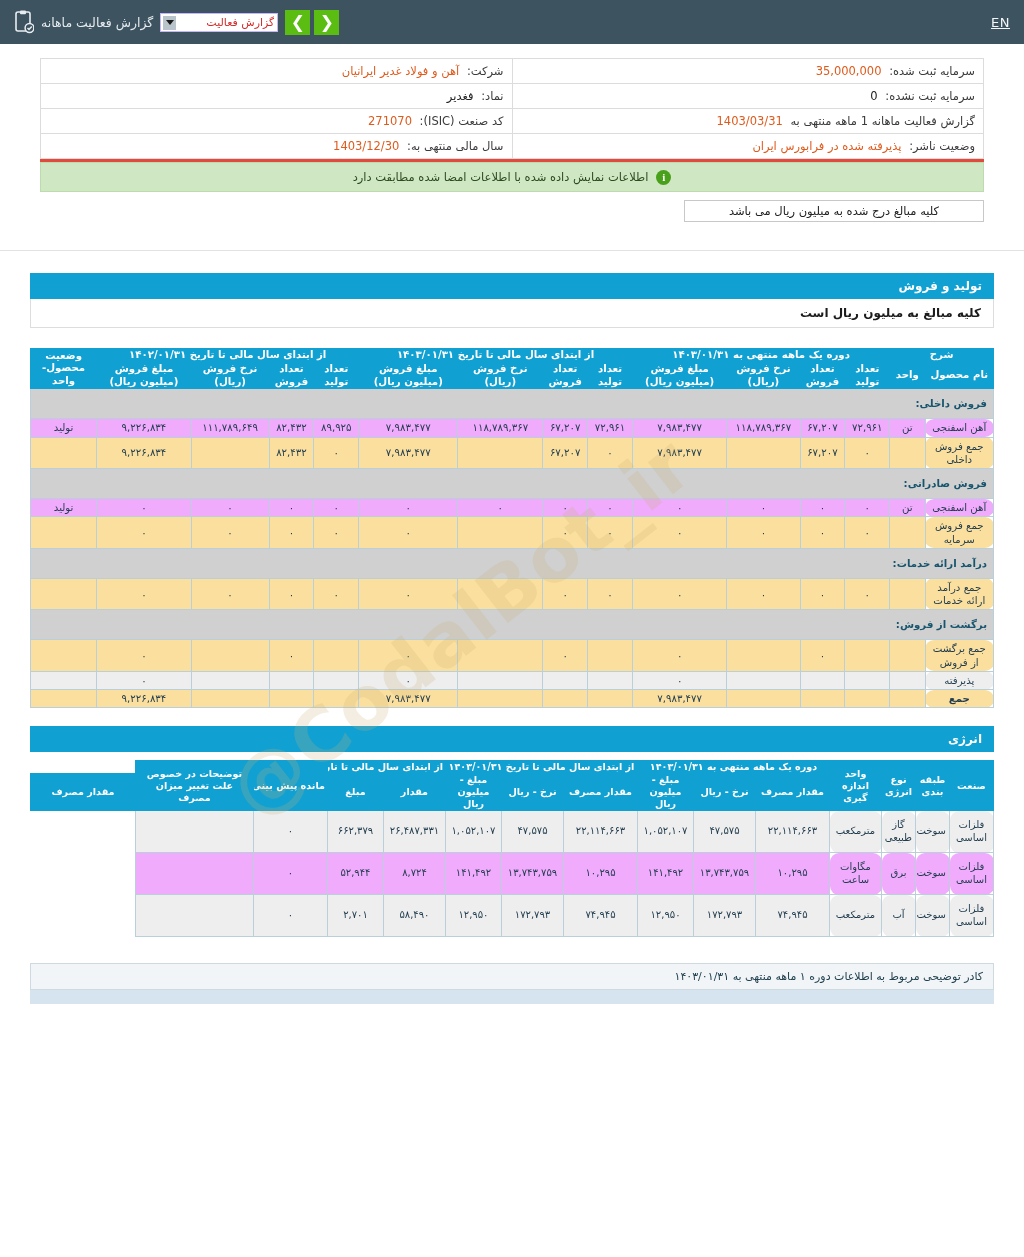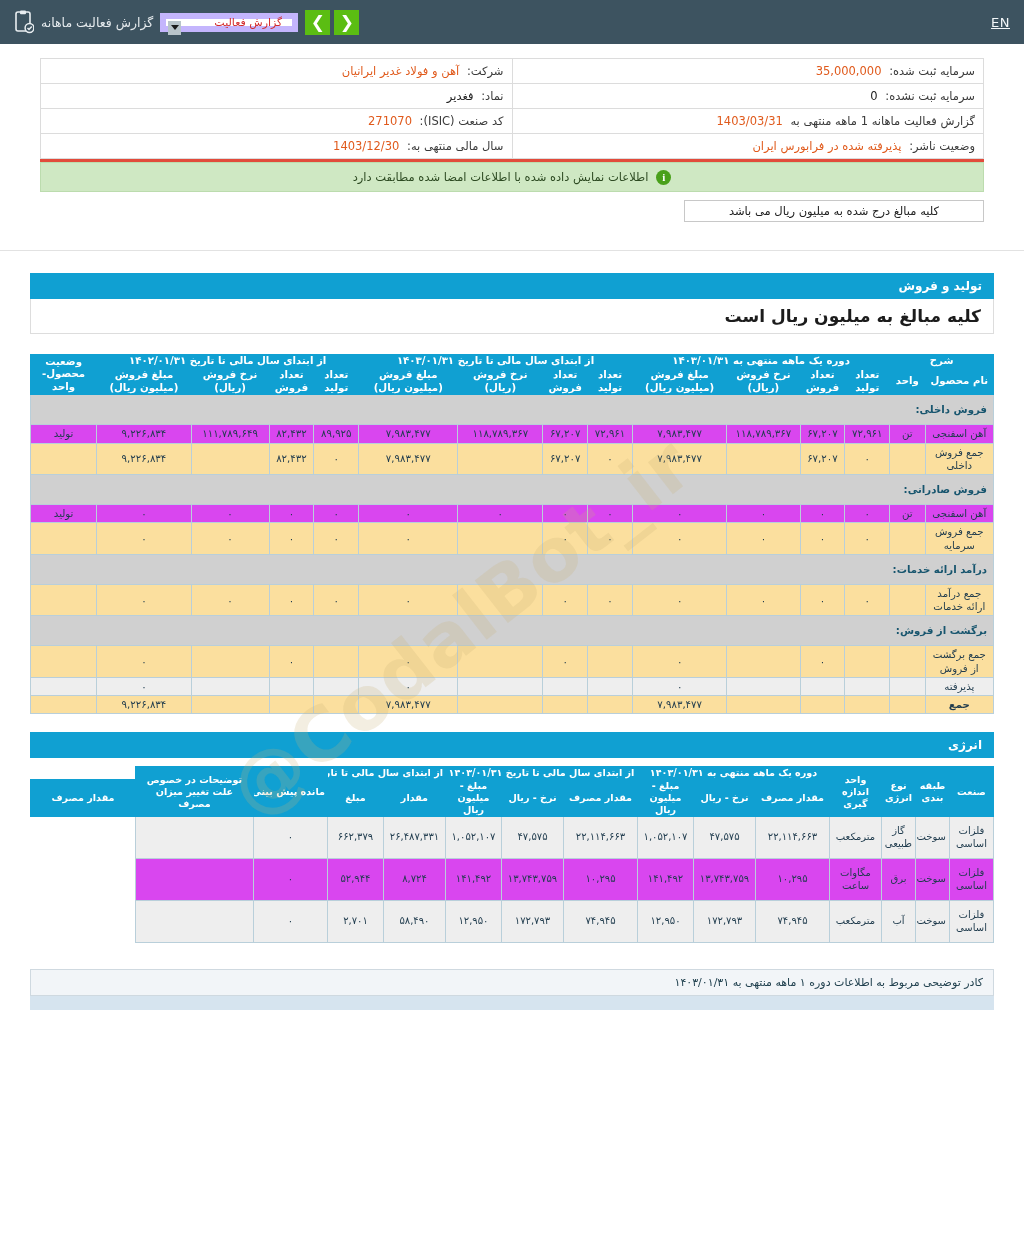--- a/index.html
+++ b/index.html
@@ -28,27 +28,27 @@
     gap: 7px;
     direction: rtl;
   }
   .clip-icon { width: 20px; height: 24px; display: block; }
   .topbar-label {
     color: #e6ebee;
     font-size: 12.5px;
     white-space: nowrap;
   }
   .report-select {
-    width: 138px; height: 19px;
+    width: 118px; height: 19px;
     background: #ffffff;
-    border: 6px solid #c4b5fd;
+    border: 1px solid #c4b5fd;
     position: relative;
     display: flex;
     align-items: center;
-    padding: 0 10px;
+    padding: 0 3px;
   }
   .report-select .sel-text {
     color: #d22b2b;
     font-size: 11px;
     flex: 1;
     text-align: right;
     white-space: nowrap;
     overflow: hidden;
   }
   .caret-box {
@@ -151,21 +151,21 @@
     font-size: 12px;
     font-weight: bold;
     padding: 6px 12px;
     text-align: right;
     direction: rtl;
   }
   .secsub {
     border: 1px solid #dddddd;
     border-top: none;
     padding: 7px 12px;
-    font-size: 17px;
+    font-size: 12px;
     font-weight: bold;
     color: #1c1c1c;
     text-align: right;
     direction: rtl;
     background: #fff;
   }
 
   
   table.grid {
     width: 100%;
@@ -195,27 +195,28 @@
 
   tr.grp td {
     background: #d0d0d0;
     height: 30px;
     font-weight: bold;
     color: #17556e;
     text-align: right;
     padding-right: 6px;
   }
   tr.grp td.lbl-cell { border-left-color: #b9cfda; }
-  tr.blue td { background: #d946ef; }
+  tr.blue td { background: #f0abfc; }
   tr.tanrow td { background: #fbdf9e; }
   tr.lightrow td { background: #eeeeee; }
   td.name-cell {
     text-align: right;
     padding-right: 5px;
     line-height: 1.3;
+    border-radius: 9px;
   }
   td.bold { font-weight: bold; }
 
   
   table.energy { font-size: 10px; }
   table.energy thead th { font-size: 9.6px; }
   table.energy td {
     height: 42px;
     line-height: 1.25;
   }

